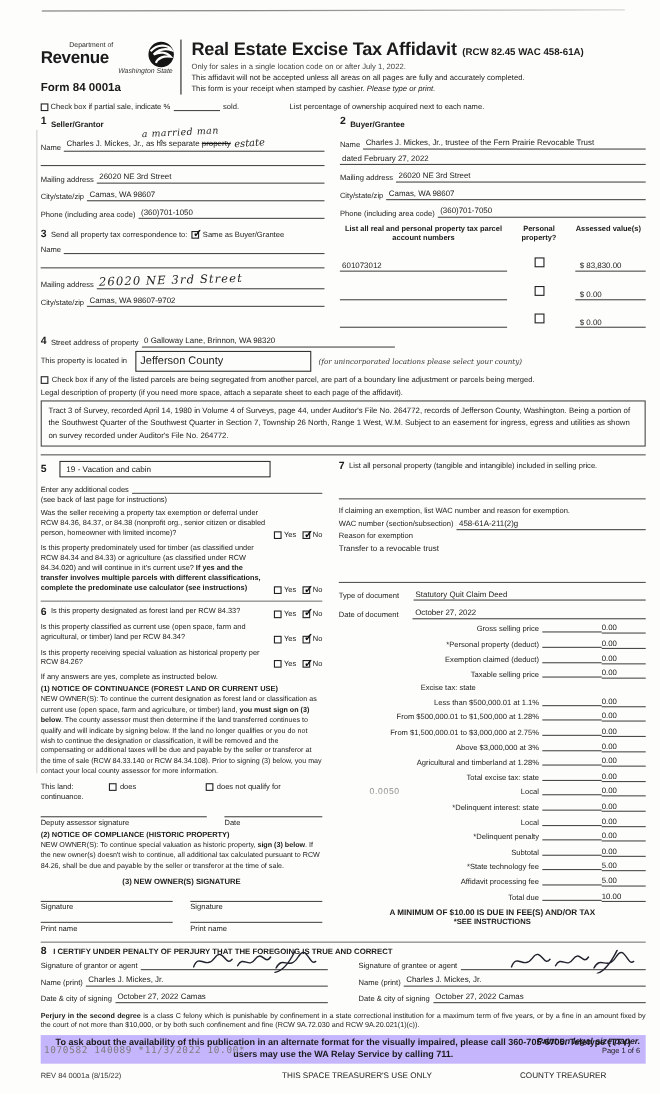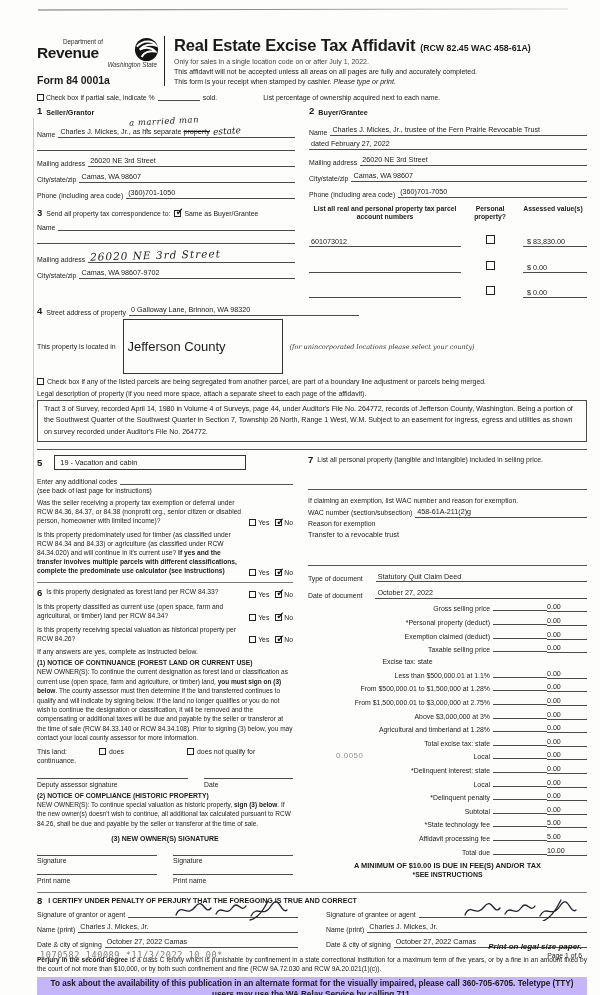--- a/index.html
+++ b/index.html
@@ -65,21 +65,21 @@
   .ph3 { flex:1; }
   .prow { display:flex; align-items:flex-end; margin-top:7.5px; }
   .pnum { width:152px; border-bottom:1px solid #4a4a4a; font-size:7.2px; padding-left:2px; min-height:9px; }
   .pcbwrap { width:58px; text-align:center; }
   .pcbwrap .cb { width:9px; height:9px; }
   .pval { flex:1; margin-left:4px; border-bottom:1px solid #4a4a4a; font-size:7.2px; padding-left:4px; min-height:9px; }
 
   
   .s4 { margin-top:7px; }
   .s4row2 { display:flex; align-items:center; margin-top:3.5px; font-size:6.9px; }
-  .countybox { border:1.1px solid #333; width:160px; padding:19px 4px; font-size:13px; margin:0 7px; }
+  .countybox { border:1.1px solid #333; width:160px; padding:3px 4px; font-size:10px; margin:0 7px; }
   .note-italic { font-style:italic; font-family:"DejaVu Serif", serif; font-size:6.5px; color:#333; }
   .cbrow { display:flex; align-items:flex-start; gap:3px; margin-top:4px; font-size:6.9px; line-height:1.3; }
   .legal-label { font-size:6.9px; margin-top:3px; }
   .legalbox { border:1.2px solid #4a4a4a; padding:3px 6px; margin-top:2.5px; font-size:7.1px; line-height:1.6; }
 
   hr.divider { border:none; border-top:1.1px solid #555; margin:7px 0 5px; }
 
   .main { display:flex; }
   .mL { width:256px; }
   .mGap { width:15px; }

